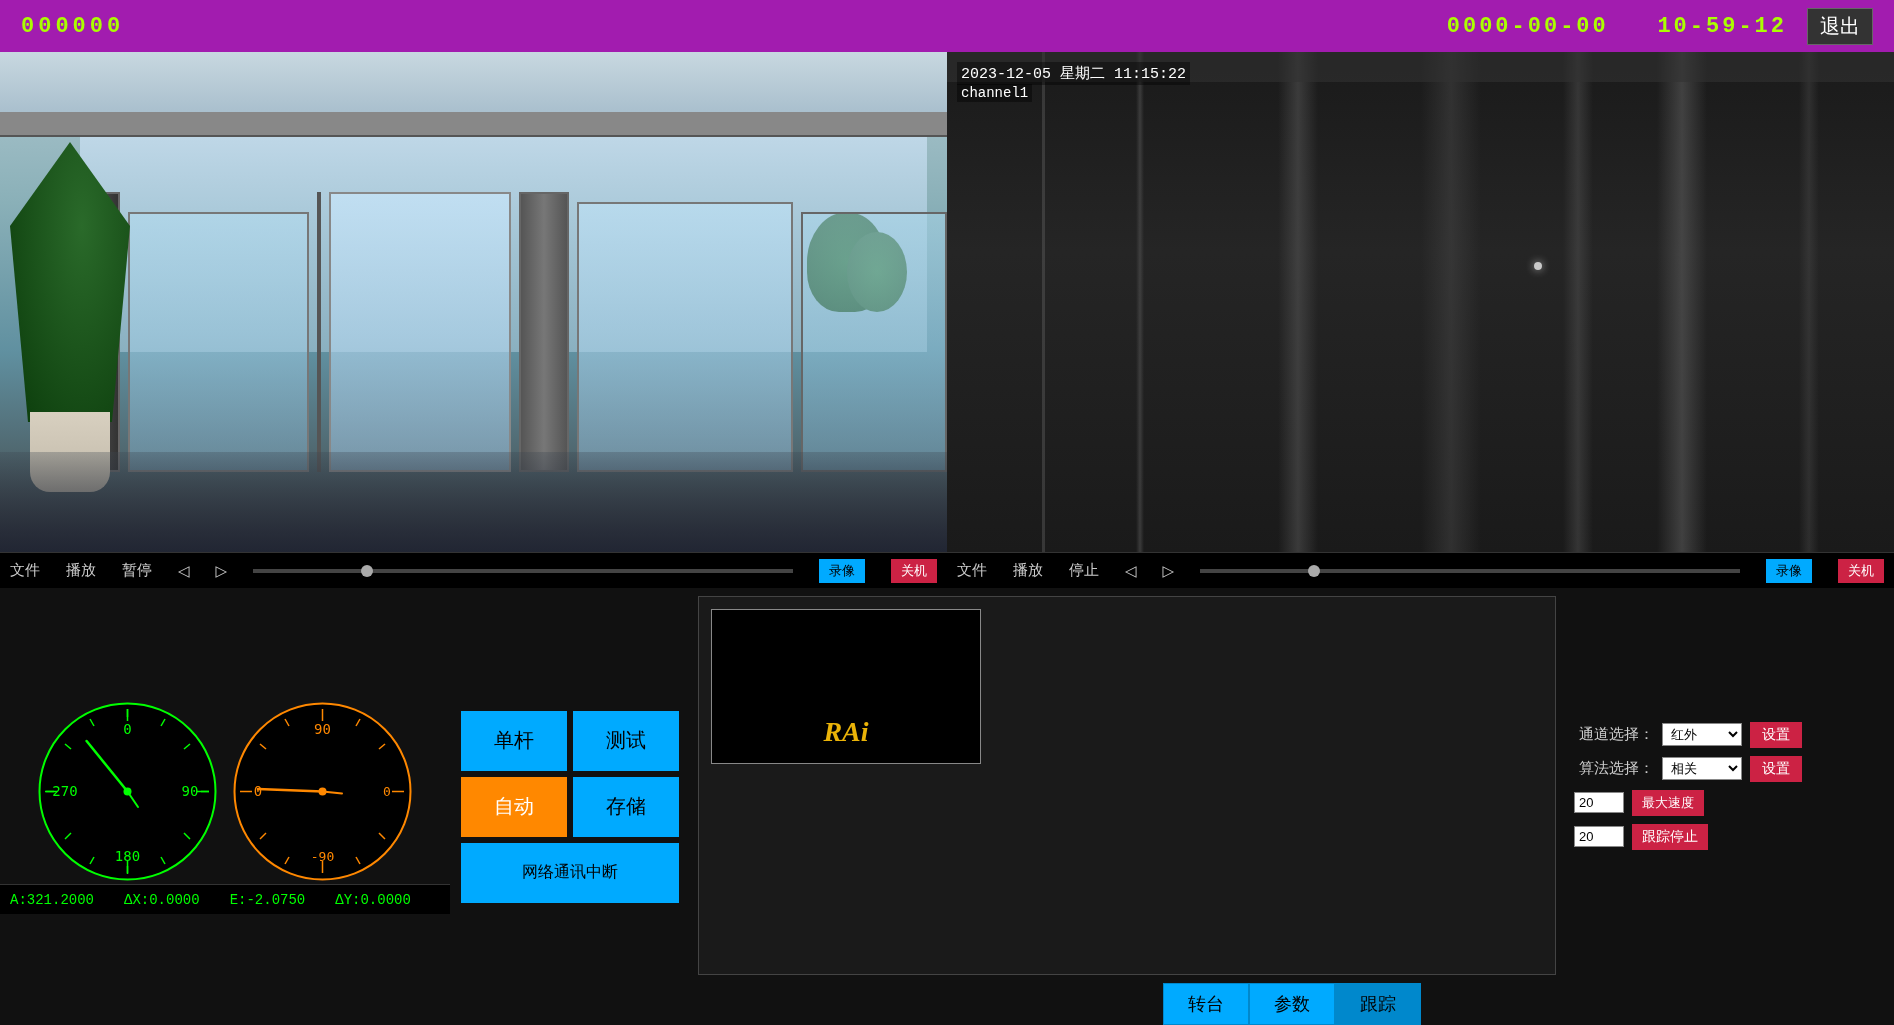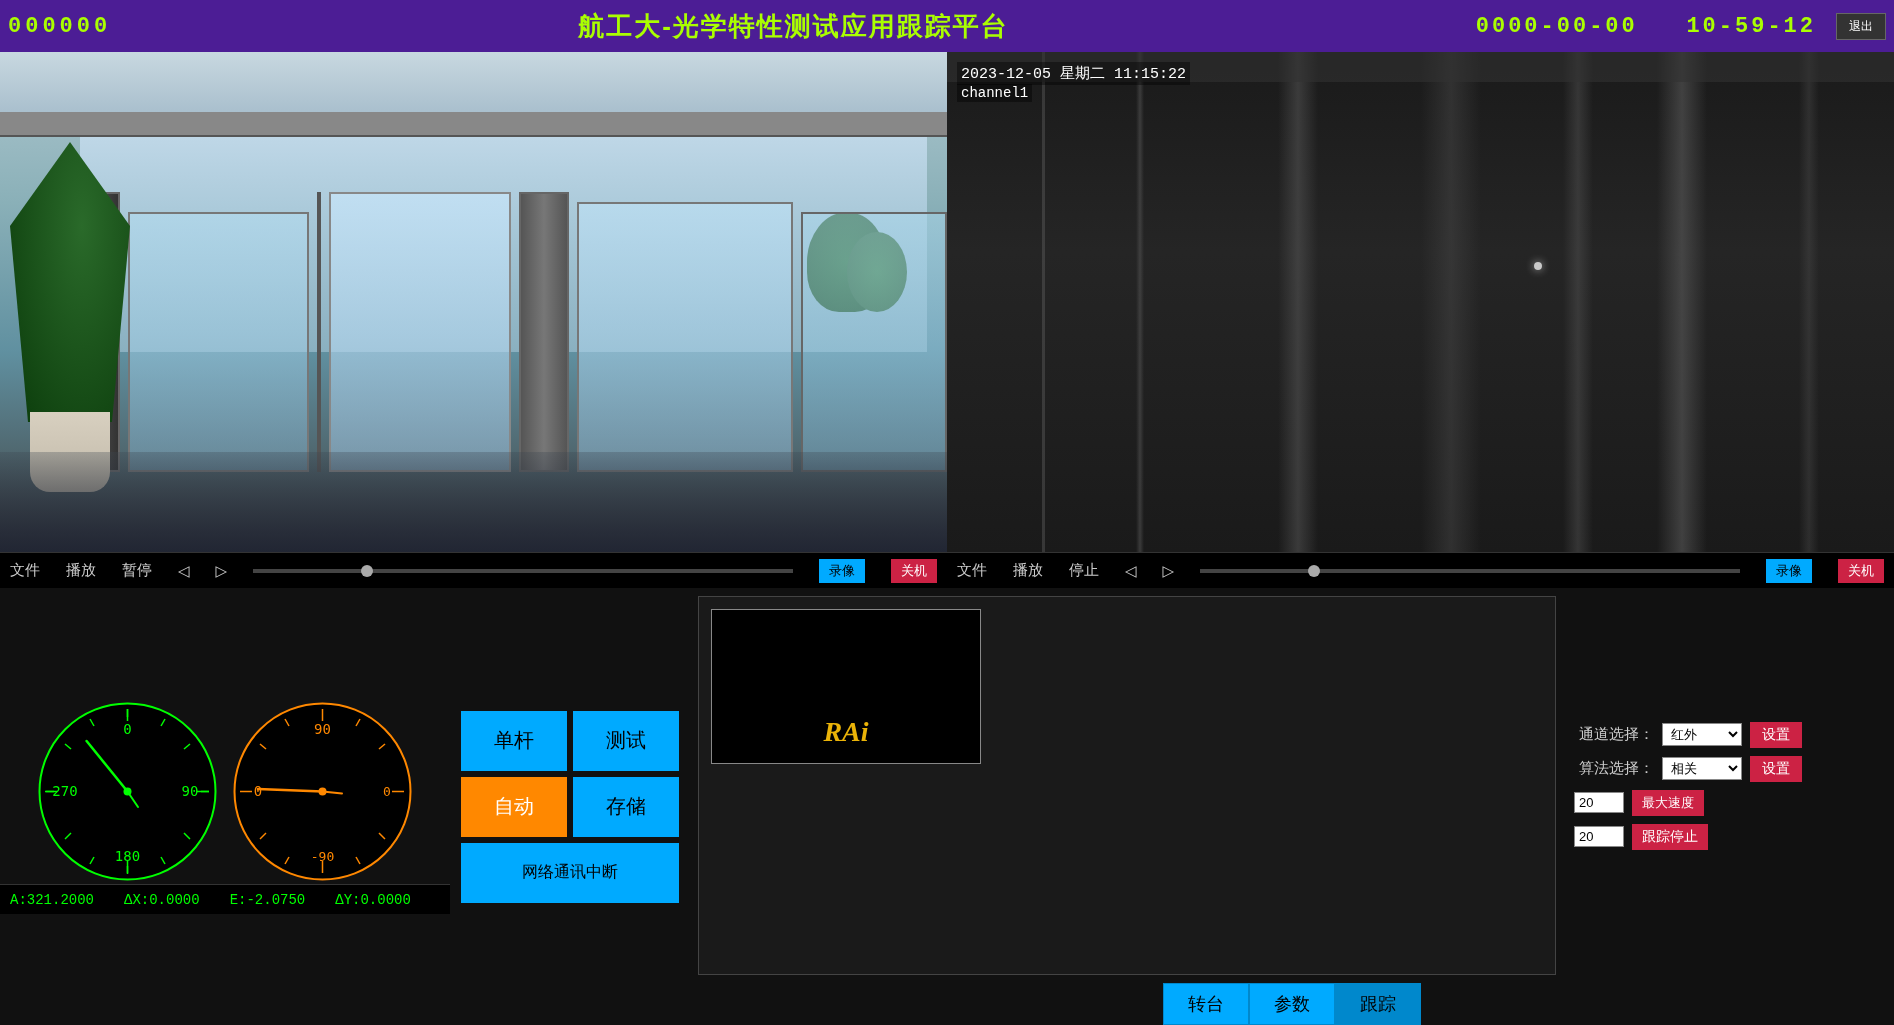--- a/index.html
+++ b/index.html
@@ -9,25 +9,25 @@
       background: #000;
       font-family: 'SimHei', 'Microsoft YaHei', sans-serif;
       overflow: hidden;
       color: #fff;
     }
 
     
     #top-bar {
       width: 100%;
       height: 52px;
-      background: #4c1d95;
+      background: #a21caf;
       display: flex;
       align-items: center;
       justify-content: space-between;
-      padding: 0 8px;
+      padding: 0 21px;
       gap: 7px;
     }
     .top-id {
       color: #aaff00;
       font-size: 22px;
       font-family: 'Courier New', monospace;
       letter-spacing: 4px;
       font-weight: bold;
     }
     .top-title {
@@ -46,21 +46,21 @@
       font-size: 22px;
       font-family: 'Courier New', monospace;
       letter-spacing: 3px;
       font-weight: bold;
     }
     .exit-btn {
       color: #fff;
       background: #333;
       border: 1px solid #666;
       padding: 4px 12px;
-      font-size: 12px;
+      font-size: 20px;
       cursor: pointer;
     }
 
     
     #video-area {
       display: flex;
       width: 100%;
       height: 500px;
     }
     .video-panel {
@@ -341,21 +341,20 @@
       margin: 8px;
       position: relative;
       min-height: 180px;
     }
   </style>
 </head>
 <body>
 
 <div id="top-bar">
   <span class="top-id">000000</span>
-  <span class="top-title">航工大-光学特性测试应用跟踪平台</span>
   <div class="top-right">
     <span class="top-datetime">
       <span>0000-00-00</span>
       &nbsp;
       <span>10-59-12</span>
     </span>
     <button class="exit-btn">退出</button>
   </div>
 </div>
 

